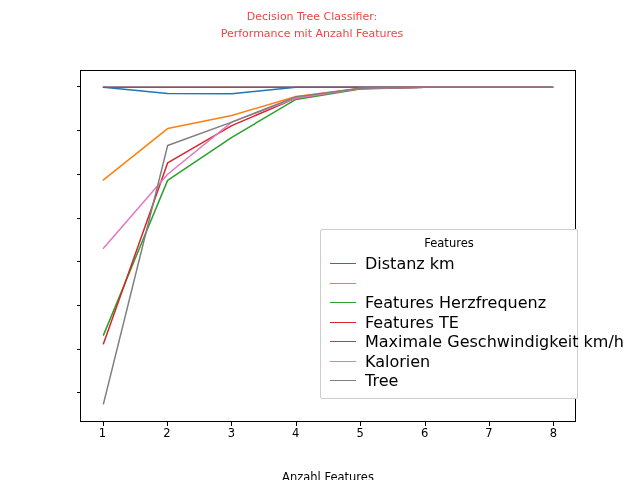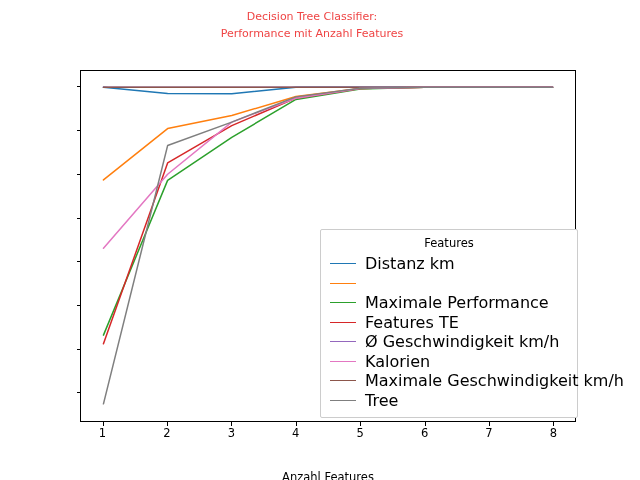--- a/index.html
+++ b/index.html
@@ -115,37 +115,33 @@
     <div id="legend-rows">
         <div class="legend-row">
           <span class="legend-swatch" style="border-top-color: rgb(31, 119, 180);"></span>
           <span class="legend-text">Distanz km</span>
         </div>
         <div class="legend-row">
           <span class="legend-swatch" style="border-top-color: rgb(255, 127, 14);"></span>
         </div>
         <div class="legend-row">
           <span class="legend-swatch" style="border-top-color: rgb(44, 160, 44);"></span>
-          <span class="legend-text">Maximale Performance</span>
+          <span class="legend-text">Features Herzfrequenz</span>
         </div>
         <div class="legend-row">
           <span class="legend-swatch" style="border-top-color: rgb(214, 39, 40);"></span>
           <span class="legend-text">Features TE</span>
         </div>
         <div class="legend-row">
-          <span class="legend-swatch" style="border-top-color: rgb(148, 103, 189);"></span>
-          <span class="legend-text">Ø Geschwindigkeit km/h</span>
+          <span class="legend-swatch" style="border-top-color: rgb(140, 86, 75);"></span>
+          <span class="legend-text">Maximale Geschwindigkeit km/h</span>
         </div>
         <div class="legend-row">
           <span class="legend-swatch" style="border-top-color: rgb(227, 119, 194);"></span>
           <span class="legend-text">Kalorien</span>
-        </div>
-        <div class="legend-row">
-          <span class="legend-swatch" style="border-top-color: rgb(140, 86, 75);"></span>
-          <span class="legend-text">Maximale Geschwindigkeit km/h</span>
         </div>
         <div class="legend-row">
           <span class="legend-swatch" style="border-top-color: rgb(127, 127, 127);"></span>
           <span class="legend-text">Tree</span>
         </div>
       </div>
   </div>
 
 </div>
 

